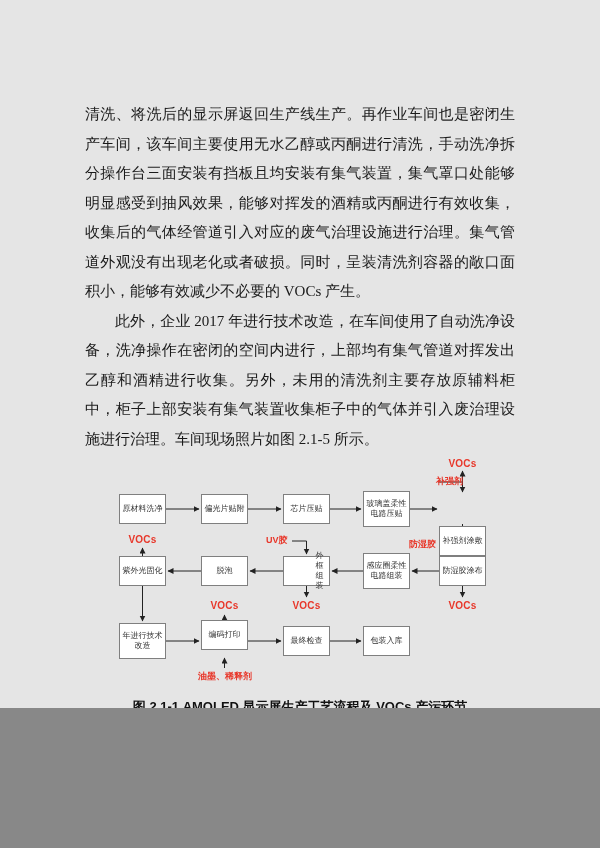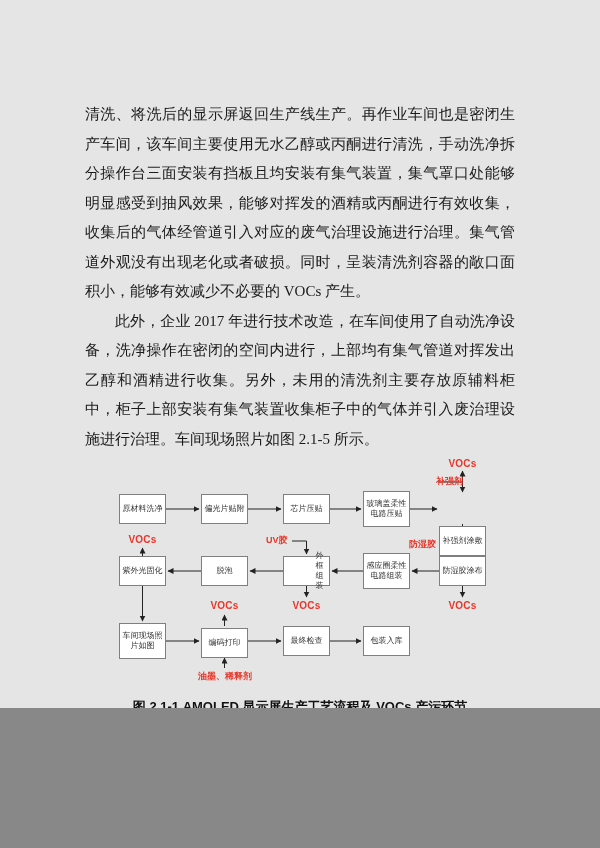--- a/index.html
+++ b/index.html
@@ -120,22 +120,22 @@
     <div class="flow-box" style="left:188px;top:39px;height:30px;">芯片压贴</div>
     <div class="flow-box" style="left:268px;top:36px;height:36px;">玻璃盖柔性电路压贴</div>
     <div class="flow-box" style="left:344px;top:39px;height:30px;margin-top:32px;">补强剂涂敷</div>
 
     <div class="flow-box" style="left:24px;top:101px;height:30px;">紫外光固化</div>
     <div class="flow-box" style="left:106px;top:101px;height:30px;">脱泡</div>
     <div class="flow-box" style="left:188px;top:101px;height:30px;padding-left:28px;">外框组装</div>
     <div class="flow-box" style="left:268px;top:98px;height:36px;">感应圈柔性电路组装</div>
     <div class="flow-box" style="left:344px;top:101px;height:30px;">防湿胶涂布</div>
 
-    <div class="flow-box" style="left:24px;top:168px;height:36px;">车间现场照片如图</div>
-    <div class="flow-box" style="left:106px;top:173px;height:30px;">编码打印</div>
+    <div class="flow-box" style="left:24px;top:168px;height:36px;">年进行技术改造</div>
+    <div class="flow-box" style="left:106px;top:165px;height:30px;">编码打印</div>
     <div class="flow-box" style="left:188px;top:171px;height:30px;">最终检查</div>
     <div class="flow-box" style="left:268px;top:171px;height:30px;">包装入库</div>
 
     <div class="red-label vocs center" style="left:345px;top:3px;width:45px;">VOCs</div>
     <div class="red-label cn" style="left:314px;top:20px;margin-left:27px;">补强剂</div>
     <div class="red-label vocs center" style="left:25px;top:79px;width:45px;">VOCs</div>
     <div class="red-label cn" style="left:171px;top:79px;">UV胶</div>
     <div class="red-label cn" style="left:314px;top:83px;">防湿胶</div>
     <div class="red-label vocs center" style="left:107px;top:145px;width:45px;">VOCs</div>
     <div class="red-label vocs center" style="left:189px;top:145px;width:45px;">VOCs</div>

